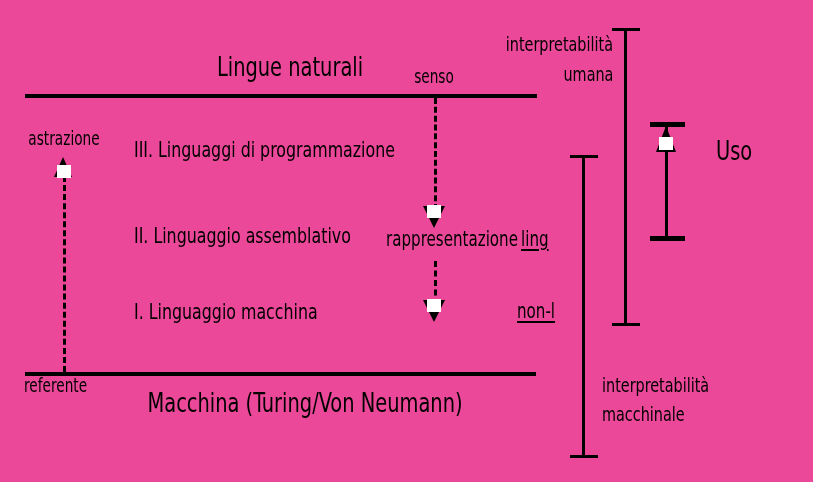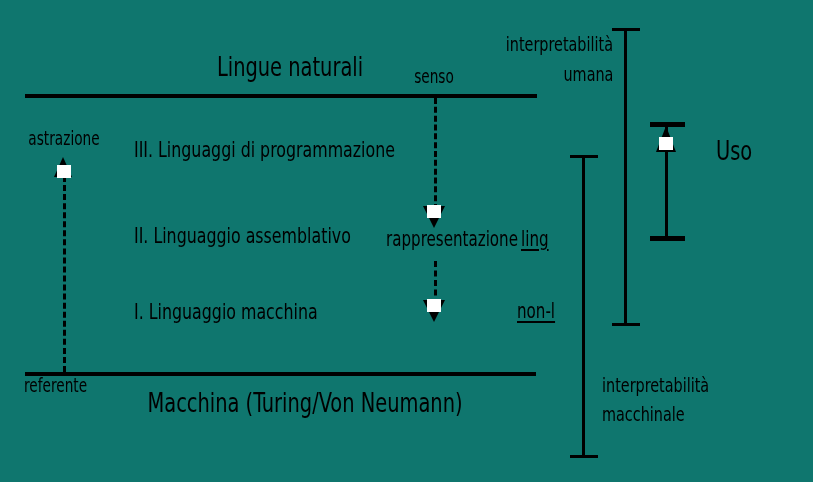--- a/index.html
+++ b/index.html
@@ -4,21 +4,21 @@
 <style>
   html, body {
     margin: 0;
     padding: 0;
     background: #ffffff;
   }
   #canvas {
     position: relative;
     width: 813px;
     height: 482px;
-    background: #0f766e;
+    background: #ec4899;
     overflow: hidden;
     font-family: "DejaVu Sans Condensed", "Liberation Sans Narrow", "Liberation Sans", sans-serif;
     color: #000000;
     -webkit-font-smoothing: antialiased;
   }
   .lbl {
     position: absolute;
     white-space: nowrap;
     line-height: 1.12;
     color: #000;

